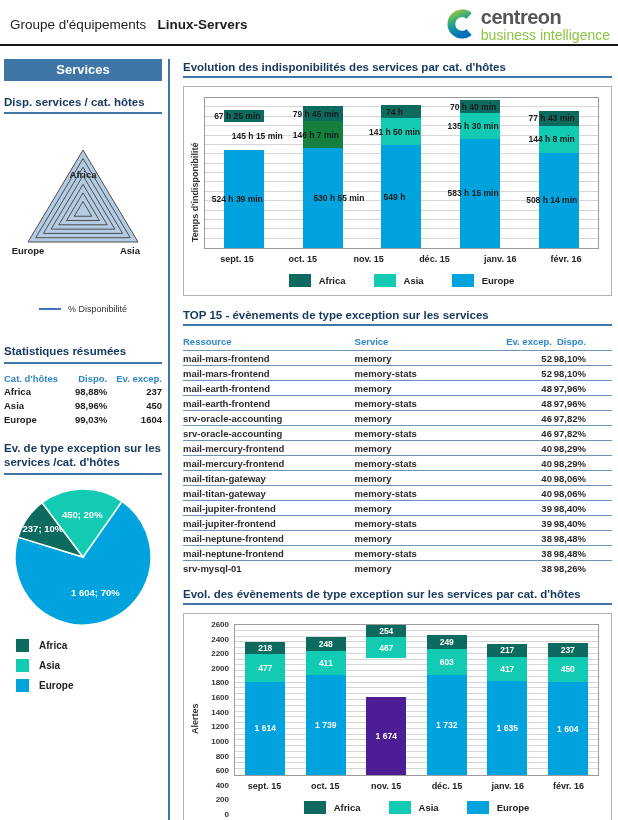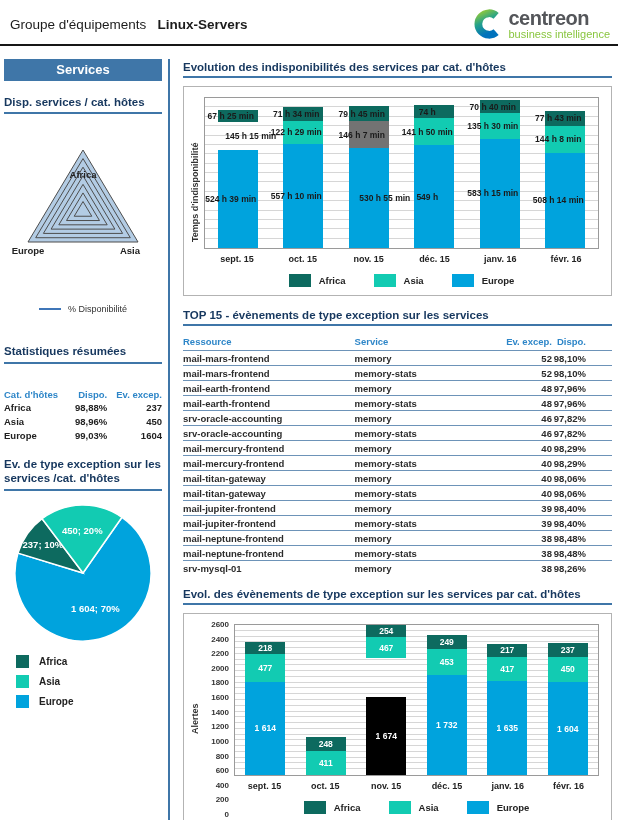--- a/index.html
+++ b/index.html
@@ -8,40 +8,40 @@
 
   
   .hdr { height:46px; display:flex; justify-content:space-between; align-items:center;
          padding:4px 8px 0 10px; border-bottom:2px solid #161616; }
   .hdr-title { font-size:13.5px; color:#1c1c1c; }
   .hdr-title .bold { font-weight:bold; }
   .logo { display:flex; align-items:center; gap:5px; }
   .logo svg { width:30px; height:30px; }
   .logo-txt { display:flex; flex-direction:column; line-height:1; }
   .logo-name { font-size:20px; font-weight:bold; color:#54565a; letter-spacing:-0.5px; }
-  .logo-tag { font-size:11px; color:#8ac640; text-align:right; margin-top:1px; }
+  .logo-tag { font-size:14px; color:#8ac640; text-align:right; margin-top:1px; }
 
   
   .content { display:flex; align-items:stretch; padding-top:13px; }
   .sidebar { width:170px; flex:none; border-right:2px solid #3f76a8; padding:0 6px 10px 4px; }
   .main { flex:1; padding:2px 6px 0 13px; }
 
   
   .svc-banner { background:#3f76a8; color:#fff; font-weight:bold; font-size:13px;
                 text-align:center; padding:3px 0 4px; }
   .side-sec { margin-top:14px; }
   .side-title { font-size:11.5px; font-weight:bold; color:#16375e;
                 border-bottom:2px solid #3f76a8; padding-bottom:3px; line-height:1.25; }
   .radar-wrap { margin-top:26px; text-align:center; }
   .radar-legend { margin-top:34px; display:flex; align-items:center; justify-content:center; gap:7px; }
   .radar-legend .line { width:22px; height:0; border-top:2px solid #3f76b8; }
   .radar-legend .lab { font-size:9px; color:#333; }
 
   .stats { margin-top:30px; }
-  .stats table { width:100%; border-collapse:collapse; margin-top:24px; }
+  .stats table { width:100%; border-collapse:collapse; margin-top:8px; }
   .stats th { font-size:9.5px; color:#2e86c8; font-weight:bold; text-align:right; padding:1px 0; }
   .stats th:first-child { text-align:left; }
   .stats td { font-size:9.5px; font-weight:bold; color:#222; text-align:right; padding:1.5px 0; }
   .stats td:first-child { text-align:left; }
 
   .pie-wrap { margin-top:12px; text-align:center; }
   .pie-legend { margin-top:8px; padding-left:12px; }
   .pie-legend .item { display:flex; align-items:center; gap:10px; margin-top:7px; }
   .pie-legend .sw { width:13px; height:13px; flex:none; }
   .pie-legend .lab { font-size:10px; font-weight:bold; color:#222; }
@@ -234,37 +234,24 @@
                         <div class="seg" style="height: 18.1562%; background: rgb(18, 203, 178); margin-left: 40px;">
                           <span class="seglab" style="color: rgb(26, 26, 26);">145 h 15 min</span>
                         </div>
                         <div class="seg" style="height: 65.5812%; background: rgb(0, 163, 221);">
                           <span class="seglab" style="color: rgb(26, 26, 26);">524 h 39 min</span>
                         </div>
                       </div>
                     </div>
                     <div class="slot">
                       <div class="bar">
-                        <div class="seg" style="height: 8.94625%; background: rgb(13, 106, 95);">
-                          <span class="seglab" style="color: rgb(26, 26, 26);">71 h 34 min</span>
-                        </div>
-                        <div class="seg" style="height: 15.31%; background: rgb(18, 203, 178);">
-                          <span class="seglab" style="color: rgb(26, 26, 26);">122 h 29 min</span>
-                        </div>
-                        <div class="seg" style="height: 69.6462%; background: rgb(0, 163, 221);">
-                          <span class="seglab" style="color: rgb(26, 26, 26);">557 h 10 min</span>
-                        </div>
-                      </div>
-                    </div>
-                    <div class="slot">
-                      <div class="bar">
                         <div class="seg" style="height: 9.96875%; background: rgb(13, 106, 95);">
                           <span class="seglab" style="color: rgb(26, 26, 26);">79 h 45 min</span>
                         </div>
-                        <div class="seg" style="height: 18.265%; background: #737373;">
+                        <div class="seg" style="height: 18.265%; background: #15803d;">
                           <span class="seglab" style="color: rgb(26, 26, 26);">146 h 7 min</span>
                         </div>
                         <div class="seg" style="height: 66.365%; background: rgb(0, 163, 221);">
                           <span class="seglab" style="color: rgb(26, 26, 26); margin-left: 23px;">530 h 55 min</span>
                         </div>
                       </div>
                     </div>
                     <div class="slot">
                       <div class="bar">
                         <div class="seg" style="height: 9.25%; background: rgb(13, 106, 95);">
@@ -502,42 +489,45 @@
                       </div>
                     </div>
                     <div class="slot">
                       <div class="bar">
                         <div class="seg" style="height: 9.53846%; background: rgb(13, 106, 95);">
                           <span class="seglab" style="color: rgb(255, 255, 255);">248</span>
                         </div>
                         <div class="seg" style="height: 15.8077%; background: rgb(18, 203, 178);">
                           <span class="seglab" style="color: rgb(255, 255, 255);">411</span>
                         </div>
+                        <div class="seg" style="height: 66.8846%; background: rgb(0, 163, 221);">
+                          <span class="seglab" style="color: rgb(255, 255, 255);">1 739</span>
+                        </div>
                       </div>
                     </div>
                     <div class="slot">
                       <div class="bar">
                         <div class="seg" style="height: 9.76923%; background: rgb(13, 106, 95);">
                           <span class="seglab" style="color: rgb(255, 255, 255);">254</span>
                         </div>
                         <div class="seg" style="height: 17.9615%; background: rgb(18, 203, 178); padding-left: 8px;">
                           <span class="seglab" style="color: rgb(255, 255, 255);">467</span>
                         </div>
-                        <div class="seg" style="height: 64.3846%; background: #000000; margin-top: 39px;">
+                        <div class="seg" style="height: 64.3846%; background: #4c1d95; margin-top: 39px;">
                           <span class="seglab" style="color: rgb(255, 255, 255);">1 674</span>
                         </div>
                       </div>
                     </div>
                     <div class="slot">
                       <div class="bar">
                         <div class="seg" style="height: 9.57692%; background: rgb(13, 106, 95);">
                           <span class="seglab" style="color: rgb(255, 255, 255);">249</span>
                         </div>
                         <div class="seg" style="height: 17.4231%; background: rgb(18, 203, 178);">
-                          <span class="seglab" style="color: rgb(255, 255, 255);">453</span>
+                          <span class="seglab" style="color: rgb(255, 255, 255);">603</span>
                         </div>
                         <div class="seg" style="height: 66.6154%; background: rgb(0, 163, 221);">
                           <span class="seglab" style="color: rgb(255, 255, 255);">1 732</span>
                         </div>
                       </div>
                     </div>
                     <div class="slot">
                       <div class="bar">
                         <div class="seg" style="height: 8.34615%; background: rgb(13, 106, 95);">
                           <span class="seglab" style="color: rgb(255, 255, 255);">217</span>

